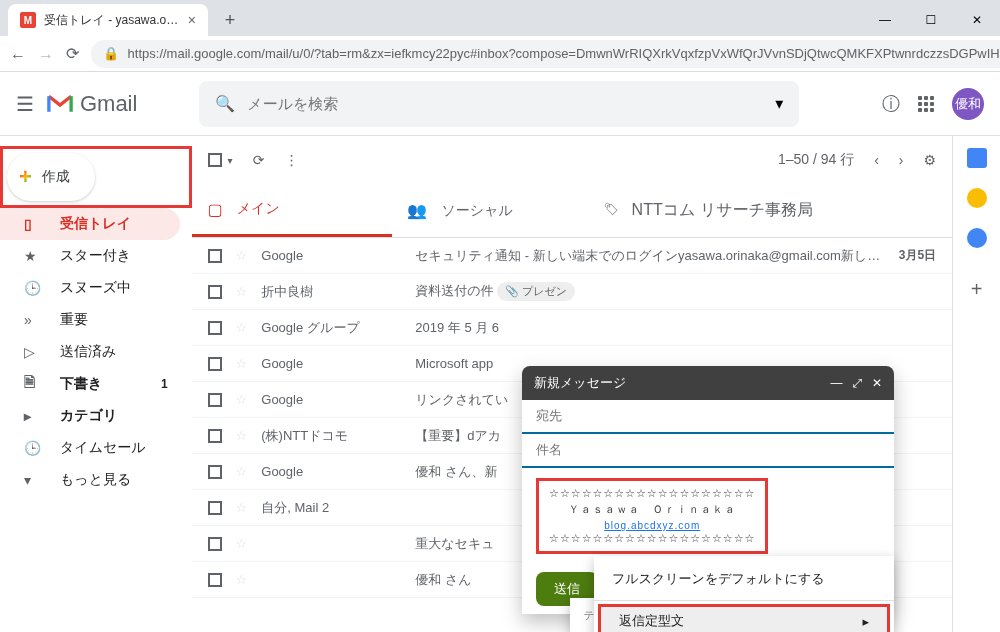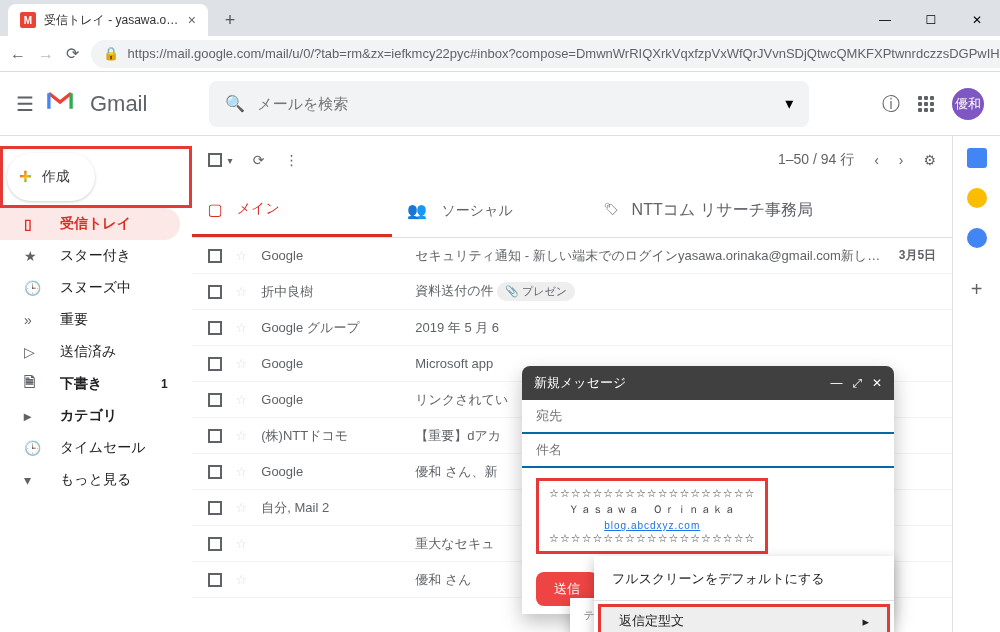--- a/index.html
+++ b/index.html
@@ -17,21 +17,21 @@
 
 .addr-bar { height: 36px; background: #fff; border-bottom: 1px solid #dadce0; display: flex; align-items: center; padding: 0 10px; gap: 12px; }
 .nav-icon { color: #5f6368; font-size: 16px; }
 .nav-icon.disabled { color: #bbb; }
 .url-box { flex: 1; height: 28px; background: #f1f3f4; border-radius: 14px; display: flex; align-items: center; padding: 0 12px; font-size: 13px; color: #5f6368; gap: 8px; }
 .url-text { flex: 1; white-space: nowrap; overflow: hidden; text-overflow: ellipsis; }
 
 
 .gm-header { height: 64px; display: flex; align-items: center; padding: 0 16px; border-bottom: 1px solid #e0e0e0; gap: 12px; }
 .menu-icon { color: #5f6368; font-size: 20px; }
-.gm-logo { display: flex; align-items: flex-start; gap: 16px; }
+.gm-logo { display: flex; align-items: center; gap: 6px; }
 .gm-logo-m { width: 28px; height: 20px; }
 .gm-logo-text { font-size: 22px; color: #5f6368; }
 .search-box { flex: 1; max-width: 600px; height: 46px; background: #f1f3f4; border-radius: 8px; display: flex; align-items: center; padding: 0 16px; gap: 12px; margin-left: 50px; }
 .search-input { flex: 1; border: none; background: transparent; font-size: 15px; outline: none; color: #5f6368; }
 .hdr-right { margin-left: auto; display: flex; align-items: center; gap: 18px; }
 .hdr-icon { color: #5f6368; font-size: 18px; }
 .apps-icon { display: grid; grid-template-columns: repeat(3,4px); grid-template-rows: repeat(3,4px); gap: 2px; }
 .apps-icon span { background: #5f6368; border-radius: 1px; }
 .avatar { width: 32px; height: 32px; border-radius: 50%; background: #7e57c2; color: #fff; display: flex; align-items: center; justify-content: center; font-size: 13px; }
 
@@ -73,21 +73,21 @@
 
 
 .compose-win { position: absolute; top: 230px; right: 58px; width: 372px; background: #fff; box-shadow: 0 8px 20px rgba(0,0,0,0.25); border-radius: 8px 8px 0 0; z-index: 50; }
 .cw-title { background: #404040; color: #fff; height: 34px; display: flex; align-items: center; padding: 0 12px; font-size: 13px; border-radius: 8px 8px 0 0; }
 .cw-title .cw-actions { margin-left: auto; display: flex; gap: 10px; font-size: 12px; }
 .cw-field { height: 34px; border-bottom: 2px solid #0369a1; padding: 0 14px; display: flex; align-items: center; font-size: 13px; color: #777; }
 .cw-body { padding: 10px 14px; font-size: 12px; min-height: 80px; }
 .sig-box { border: 3px solid #e53935; padding: 6px 10px; display: inline-block; text-align: center; font-family: monospace; font-size: 11px; color: #444; letter-spacing: 1px; }
 .sig-box a { color: #1a73e8; text-decoration: underline; font-size: 10px; }
 .cw-toolbar { height: 50px; display: flex; align-items: center; padding: 0 14px; gap: 10px; }
-.send-btn { background: #ef4444; color: #fff; padding: 8px 18px; border-radius: 8px; font-size: 13px; font-weight: 500; }
+.send-btn { background: #4d7c0f; color: #fff; padding: 8px 18px; border-radius: 8px; font-size: 13px; font-weight: 500; }
 .tb-icon { color: #5f6368; font-size: 15px; }
 .more-box { border: 3px solid #e53935; padding: 2px; margin-left: auto; }
 
 
 .ctx-menu1 { position: absolute; top: 420px; right: 58px; width: 300px; background: #fff; box-shadow: 0 4px 12px rgba(0,0,0,0.25); z-index: 60; font-size: 13px; padding: 6px 0; }
 .ctx-item { height: 34px; display: flex; align-items: center; padding: 0 18px; color: #202124; justify-content: space-between; }
 .ctx-item.hl { background: #eeeeee; }
 .ctx-sep { height: 1px; background: #e0e0e0; margin: 4px 0; }
 .ctx-item.redb { border: 3px solid #e53935; margin: -1px 4px; }
 

